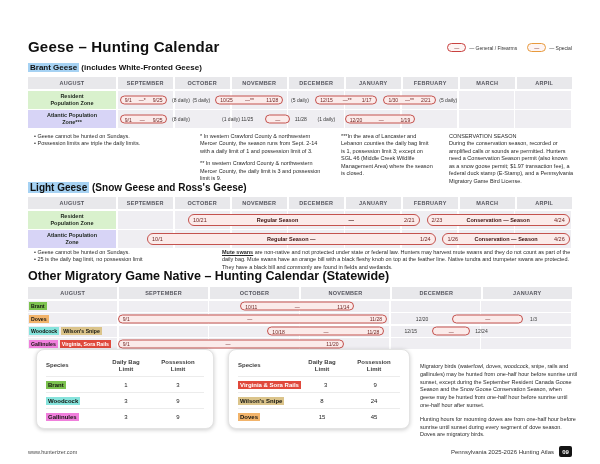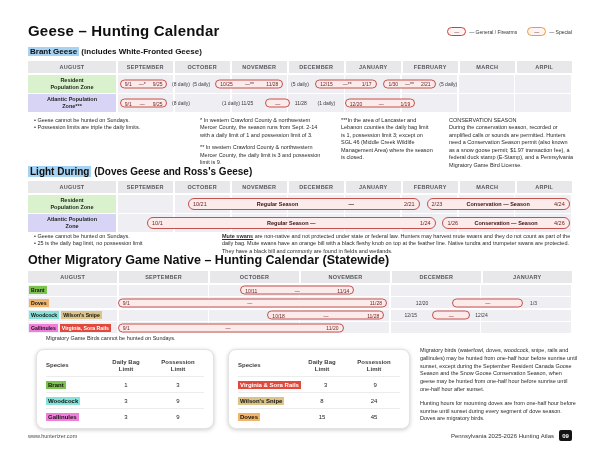--- a/index.html
+++ b/index.html
@@ -1,17 +1,17 @@
 <!DOCTYPE html>
 <html><head>
 <meta charset="utf-8">
 <style>
   html,body{margin:0;padding:0;}
   body{width:600px;height:464px;background:#ffffff;font-family:"Liberation Sans",sans-serif;position:relative;overflow:hidden;color:#222;}
-  .abs{position:absolute;}
+  .abs{position:absolute;margin-top:16px;}
   
   #page-title{left:28px;top:22px;font-size:15px;font-weight:bold;color:#0f0f0f;letter-spacing:.2px;}
   #legend{right:28px;top:27px;display:flex;gap:10px;align-items:center;font-size:5px;color:#333;}
   .leg-item{display:flex;align-items:center;gap:3px;}
   .leg-pill{width:17px;height:7px;border-radius:5px;background:#fdf4f3;display:flex;align-items:center;justify-content:center;font-size:5px;color:#6f2421;}
   
   .sec-h{font-weight:bold;color:#101010;}
   #canada-h{left:28px;top:47px;font-size:8px;}
   #light-h{left:28px;top:166px;font-size:10px;}
   #other-h{left:28px;top:253px;font-size:12.5px;}
@@ -164,21 +164,21 @@
   <div class="fcol" style="width:92px;">
     <p>***In the area of Lancaster and Lebanon counties the daily bag limit is 1, possession limit 3; except on SGL 46 (Middle Creek Wildlife Management Area) where the season is closed.</p>
   </div>
   <div class="fcol" style="flex:1;">
     <p style="margin:0;">CONSERVATION SEASON</p>
     <p style="margin:0;">During the conservation season, recorded or amplified calls or sounds are permitted. Hunters need a Conservation Season permit (also known as a snow goose permit; $1.97 transaction fee), a federal duck stamp (E-Stamp), and a Pennsylvania Migratory Game Bird License.</p>
   </div>
 </div>
 
 <div class="abs sec-h" id="light-h">
-  <span class="hl" style="background: rgb(166, 210, 243);">Light During</span><span> (Doves Geese and Ross's Geese)</span>
+  <span class="hl" style="background: rgb(166, 210, 243);">Light Geese</span><span> (Snow Geese and Ross's Geese)</span>
 </div>
 
 <div class="abs cal" id="light-cal">
   <div class="mrow haslabel">
       <div class="mcell">AUGUST</div>
       <div class="mcell">SEPTEMBER</div>
       <div class="mcell">OCTOBER</div>
       <div class="mcell">NOVEMBER</div>
       <div class="mcell">DECEMBER</div>
       <div class="mcell">JANUARY</div>

